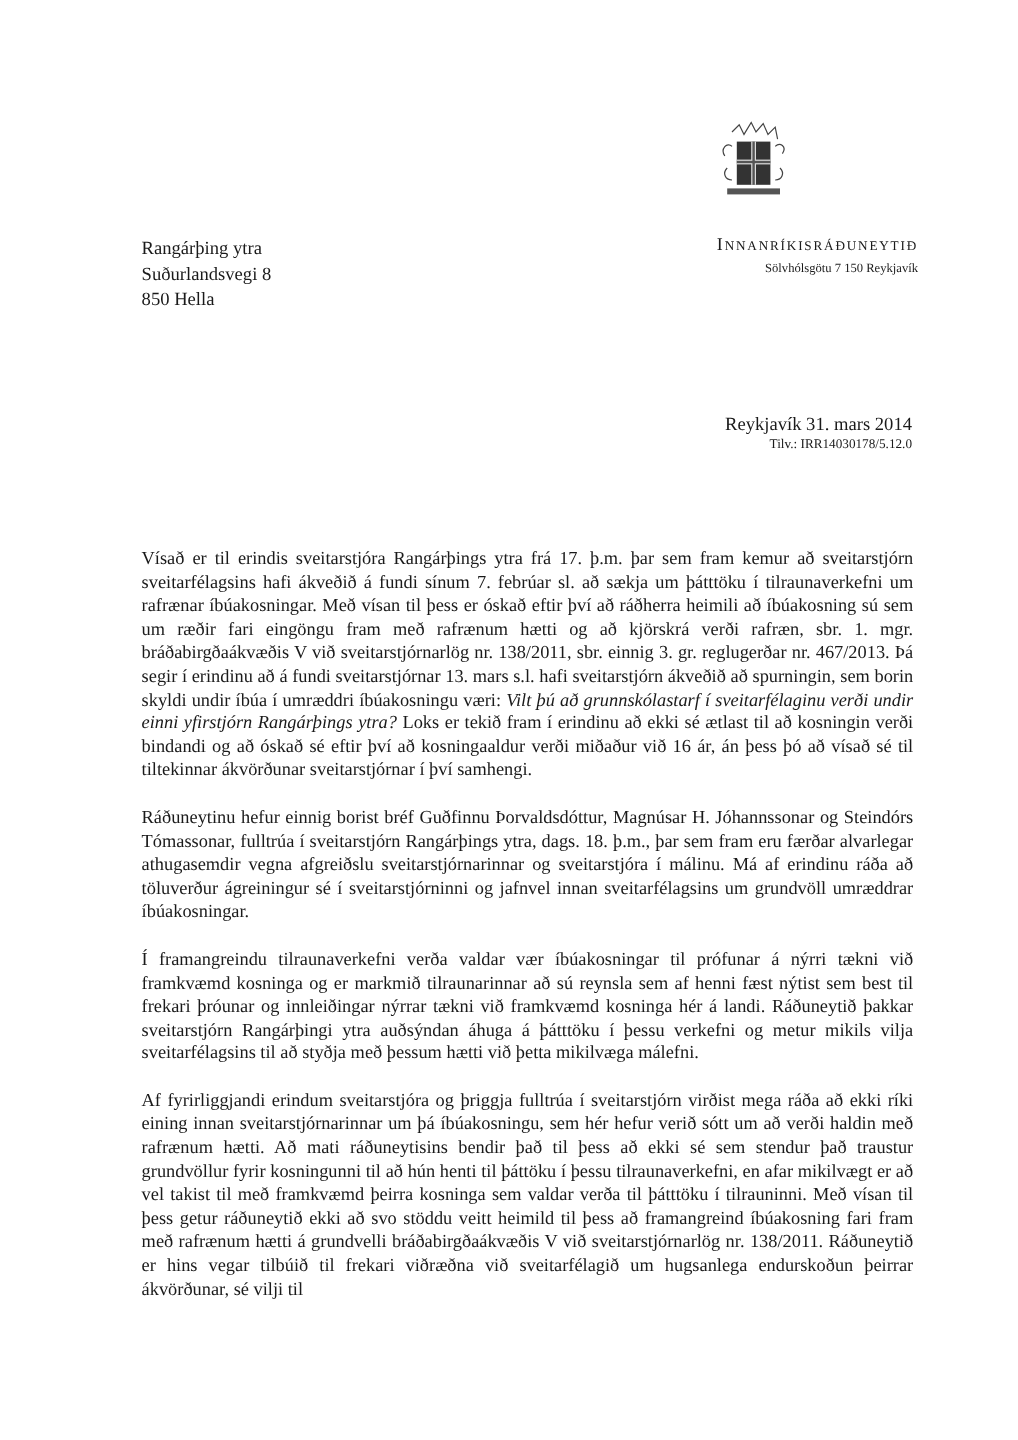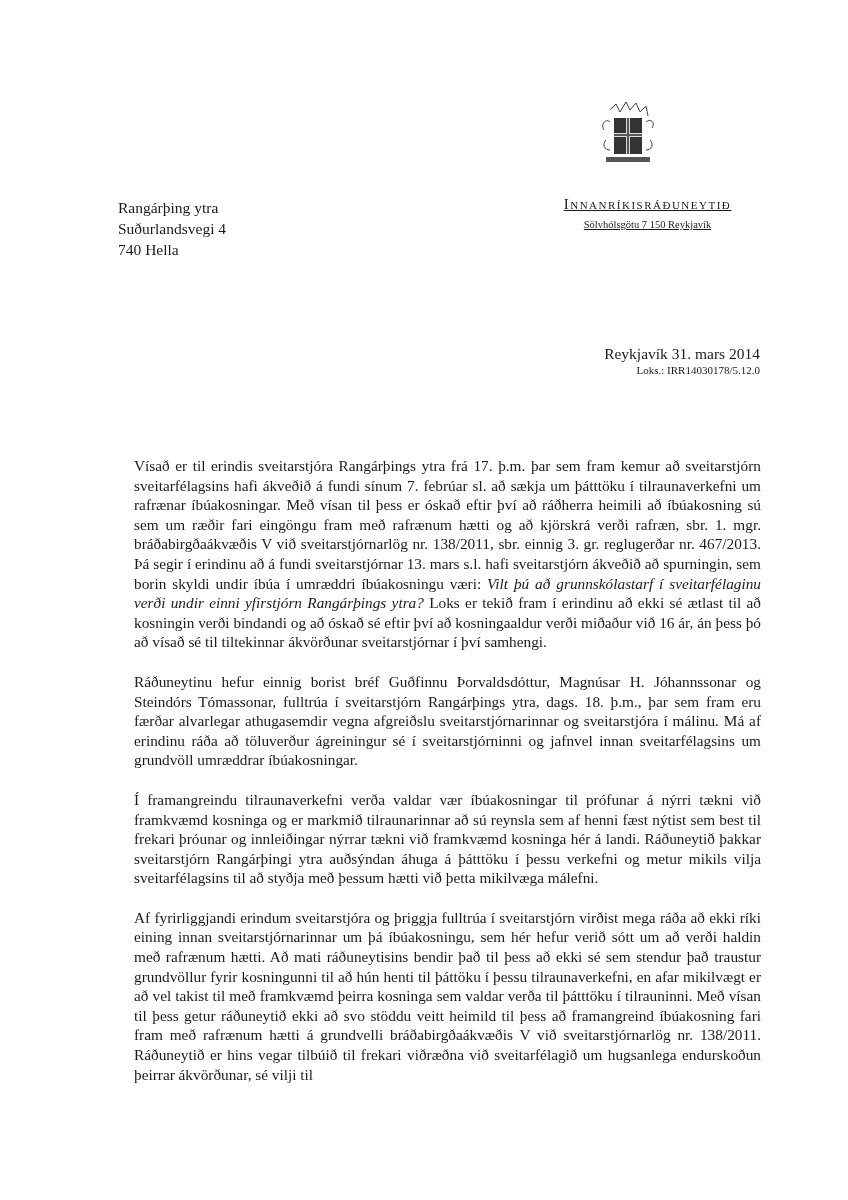--- a/index.html
+++ b/index.html
@@ -5,31 +5,31 @@
     html, body { margin: 0; padding: 0; background: #ffffff; }
     body { width: 848px; height: 1200px; position: relative; overflow: hidden;
            font-family: "Liberation Serif", "DejaVu Serif", serif; color: #1a1a1a; }
     .page { position: absolute; left: 0; top: 0; width: 848px; height: 1200px; background: #fff; border-radius: 18px; }
 
     .crest { position: absolute; left: 598px; top: 100px; width: 60px; height: 70px; }
 
     .recipient { position: absolute; left: 118px; top: 197px; font-size: 15.5px; line-height: 21px; }
     .recipient div { white-space: nowrap; }
 
-    .ministry { position: absolute; left: 530px; top: 196px; width: 235px; text-align: center; text-decoration: underline; }
+    .ministry { position: absolute; left: 530px; top: 196px; width: 235px; text-align: right; }
     .ministry-name { font-size: 15px; letter-spacing: 1.5px; font-variant: small-caps; text-transform: none; white-space: nowrap; }
     .ministry-line { font-size: 10.5px; line-height: 19px; white-space: nowrap; }
     .ministry-line.first { margin-top: 2px; }
 
     .dateblock { position: absolute; right: 88px; top: 344px; text-align: right; }
     .date { font-size: 15.5px; line-height: 19px; white-space: nowrap; }
     .ref { font-size: 11px; line-height: 14px; white-space: nowrap; }
 
     .body { position: absolute; left: 118px; top: 456px; width: 643px; font-size: 15.3px; line-height: 19.6px; }
-    .para { text-align: justify; margin: 0 0 20px 16px; }
+    .para { text-align: justify; margin: 0 0 20px 0; }
     .quote { font-style: italic; }
   </style>
 </head>
 <body>
 
 <div class="page">
 
   <div class="crest">
     <svg width="60" height="70" viewBox="0 0 60 70">
       <g fill="none" stroke="#444" stroke-width="1">
@@ -43,32 +43,32 @@
       <rect x="28" y="18" width="4" height="36" fill="#ddd"></rect>
       <rect x="16" y="33" width="28" height="4" fill="#ddd"></rect>
       <rect x="29" y="18" width="2" height="36" fill="#555"></rect>
       <rect x="16" y="34" width="28" height="2" fill="#555"></rect>
       <rect x="8" y="57" width="44" height="5" fill="#555"></rect>
     </svg>
   </div>
 
   <div class="recipient">
     <div>Rangárþing ytra</div>
-    <div>Suðurlandsvegi 4</div>
-    <div>740 Hella</div>
+    <div>Suðurlandsvegi 8</div>
+    <div>850 Hella</div>
   </div>
 
   <div class="ministry">
     <div class="ministry-name">Innanríkisráðuneytið</div>
     <div class="ministry-line first">Sölvhólsgötu 7   150 Reykjavík</div>
   </div>
 
   <div class="dateblock">
     <div class="date">Reykjavík 31. mars 2014</div>
-    <div class="ref">Loks.: IRR14030178/5.12.0</div>
+    <div class="ref">Tilv.: IRR14030178/5.12.0</div>
   </div>
 
   <div class="body">
     <p class="para"><span>Vísað er til erindis sveitarstjóra Rangárþings ytra frá 17. þ.m. þar sem fram kemur að sveitarstjórn sveitarfélagsins hafi ákveðið á fundi sínum 7. febrúar sl. að sækja um þátttöku í tilraunaverkefni um rafrænar íbúakosningar. Með vísan til þess er óskað eftir því að ráðherra heimili að íbúakosning sú sem um ræðir fari eingöngu fram með rafrænum hætti og að kjörskrá verði rafræn, sbr. 1. mgr. bráðabirgðaákvæðis V við sveitarstjórnarlög nr. 138/2011, sbr. einnig 3. gr. reglugerðar nr. 467/2013. Þá segir í erindinu að á fundi sveitarstjórnar 13. mars s.l. hafi sveitarstjórn ákveðið að spurningin, sem borin skyldi undir íbúa í umræddri íbúakosningu væri: </span><span class="quote">Vilt þú að grunnskólastarf í sveitarfélaginu verði undir einni yfirstjórn Rangárþings ytra?</span><span> Loks er tekið fram í erindinu að ekki sé ætlast til að kosningin verði bindandi og að óskað sé eftir því að kosningaaldur verði miðaður við 16 ár, án þess þó að vísað sé til tiltekinnar ákvörðunar sveitarstjórnar í því samhengi.</span></p>
     <p class="para">Ráðuneytinu hefur einnig borist bréf Guðfinnu Þorvaldsdóttur, Magnúsar H. Jóhannssonar og Steindórs Tómassonar, fulltrúa í sveitarstjórn Rangárþings ytra, dags. 18. þ.m., þar sem fram eru færðar alvarlegar athugasemdir vegna afgreiðslu sveitarstjórnarinnar og sveitarstjóra í málinu. Má af erindinu ráða að töluverður ágreiningur sé í sveitarstjórninni og jafnvel innan sveitarfélagsins um grundvöll umræddrar íbúakosningar.</p>
     <p class="para">Í framangreindu tilraunaverkefni verða valdar vær íbúakosningar til prófunar á nýrri tækni við framkvæmd kosninga og er markmið tilraunarinnar að sú reynsla sem af henni fæst nýtist sem best til frekari þróunar og innleiðingar nýrrar tækni við framkvæmd kosninga hér á landi. Ráðuneytið þakkar sveitarstjórn Rangárþingi ytra auðsýndan áhuga á þátttöku í þessu verkefni og metur mikils vilja sveitarfélagsins til að styðja með þessum hætti við þetta mikilvæga málefni.</p>
     <p class="para">Af fyrirliggjandi erindum sveitarstjóra og þriggja fulltrúa í sveitarstjórn virðist mega ráða að ekki ríki eining innan sveitarstjórnarinnar um þá íbúakosningu, sem hér hefur verið sótt um að verði haldin með rafrænum hætti. Að mati ráðuneytisins bendir það til þess að ekki sé sem stendur það traustur grundvöllur fyrir kosningunni til að hún henti til þáttöku í þessu tilraunaverkefni, en afar mikilvægt er að vel takist til með framkvæmd þeirra kosninga sem valdar verða til þátttöku í tilrauninni. Með vísan til þess getur ráðuneytið ekki að svo stöddu veitt heimild til þess að framangreind íbúakosning fari fram með rafrænum hætti á grundvelli bráðabirgðaákvæðis V við sveitarstjórnarlög nr. 138/2011. Ráðuneytið er hins vegar tilbúið til frekari viðræðna við sveitarfélagið um hugsanlega endurskoðun þeirrar ákvörðunar, sé vilji til</p>
   </div>
 
 </div>

